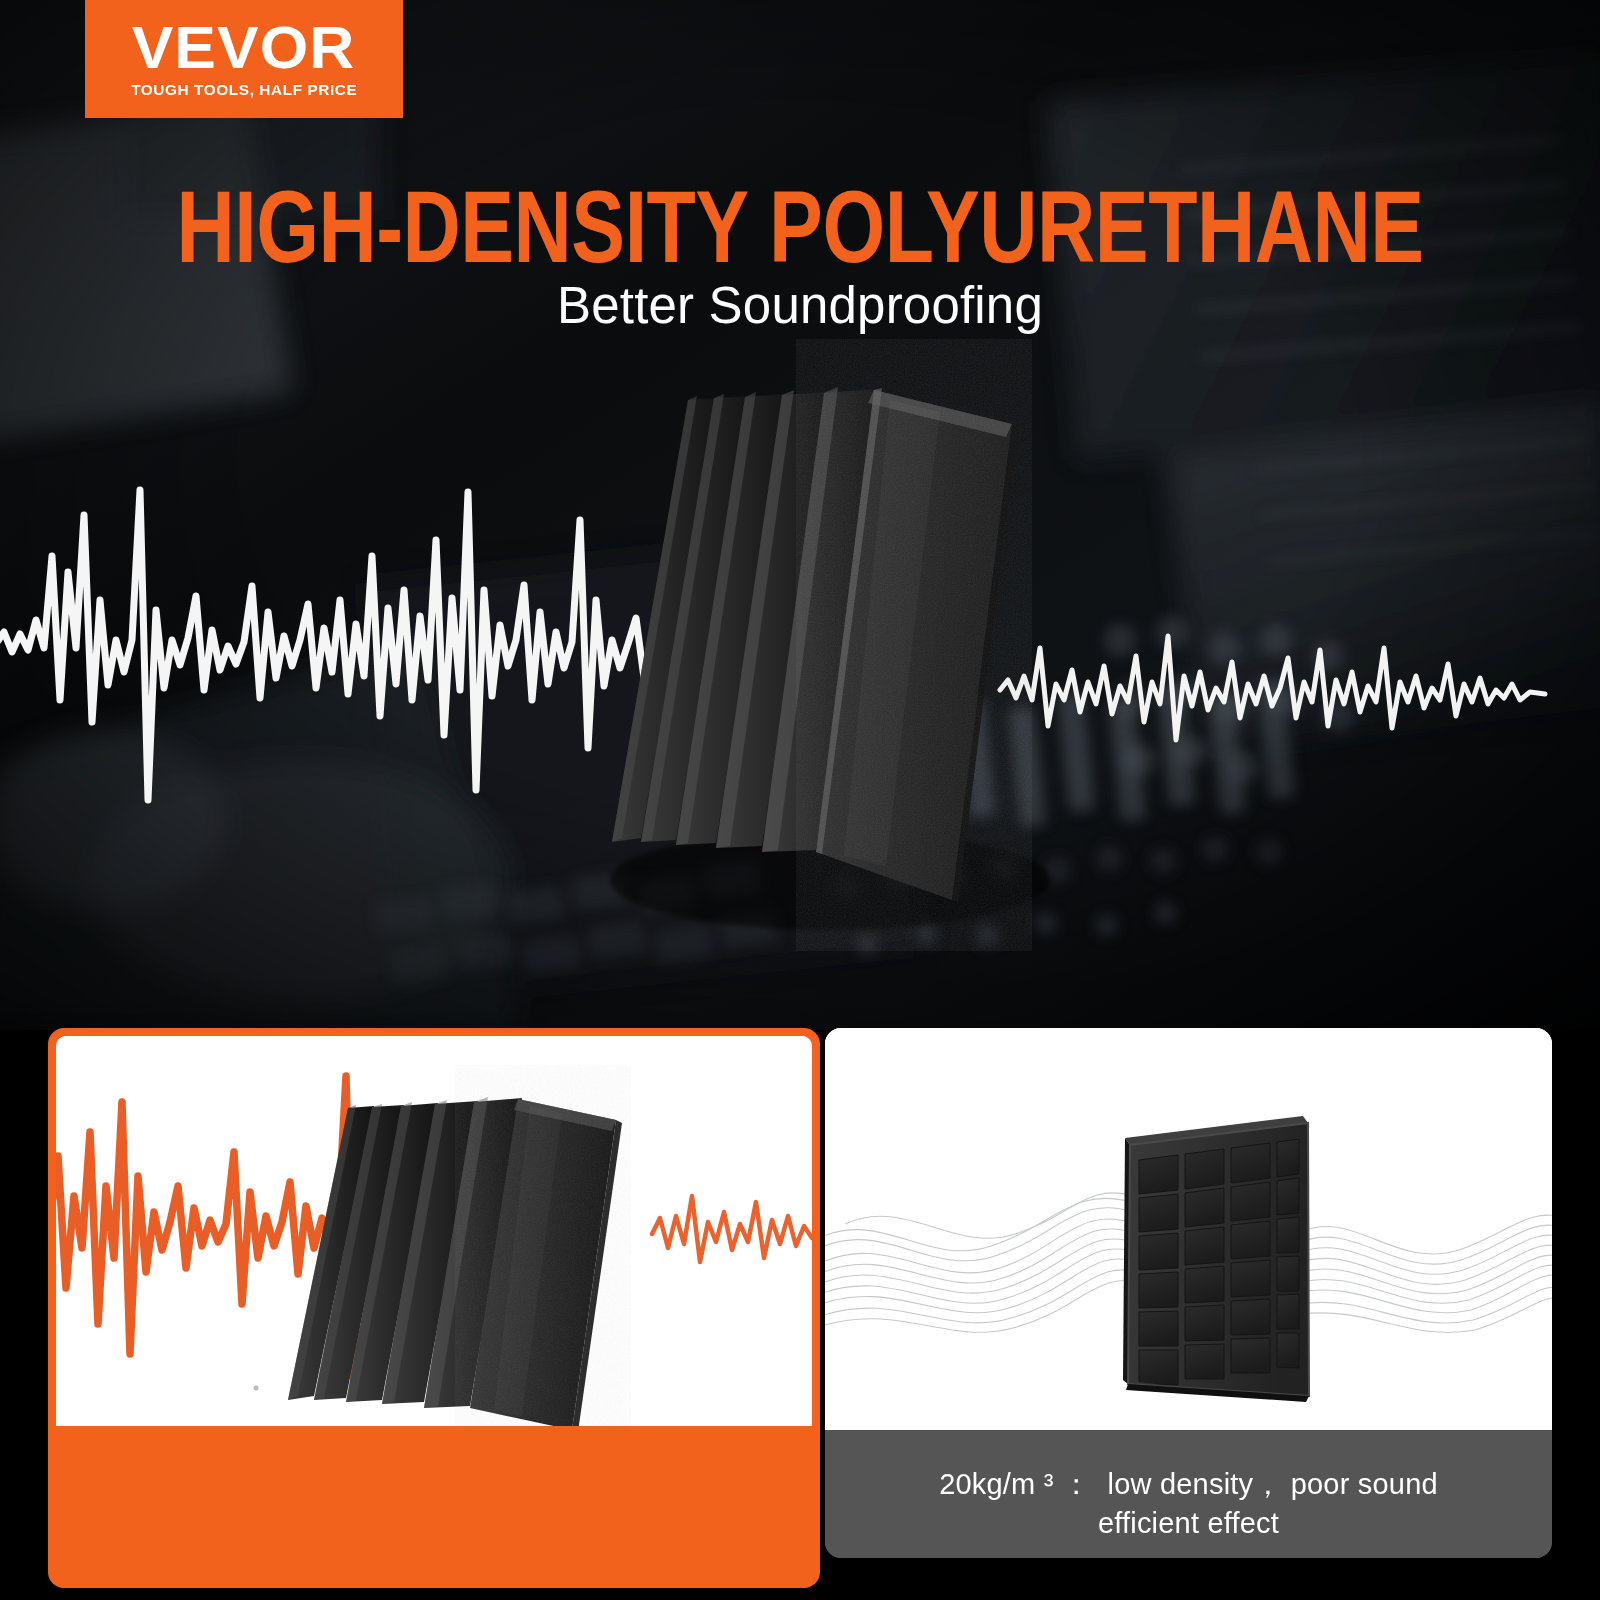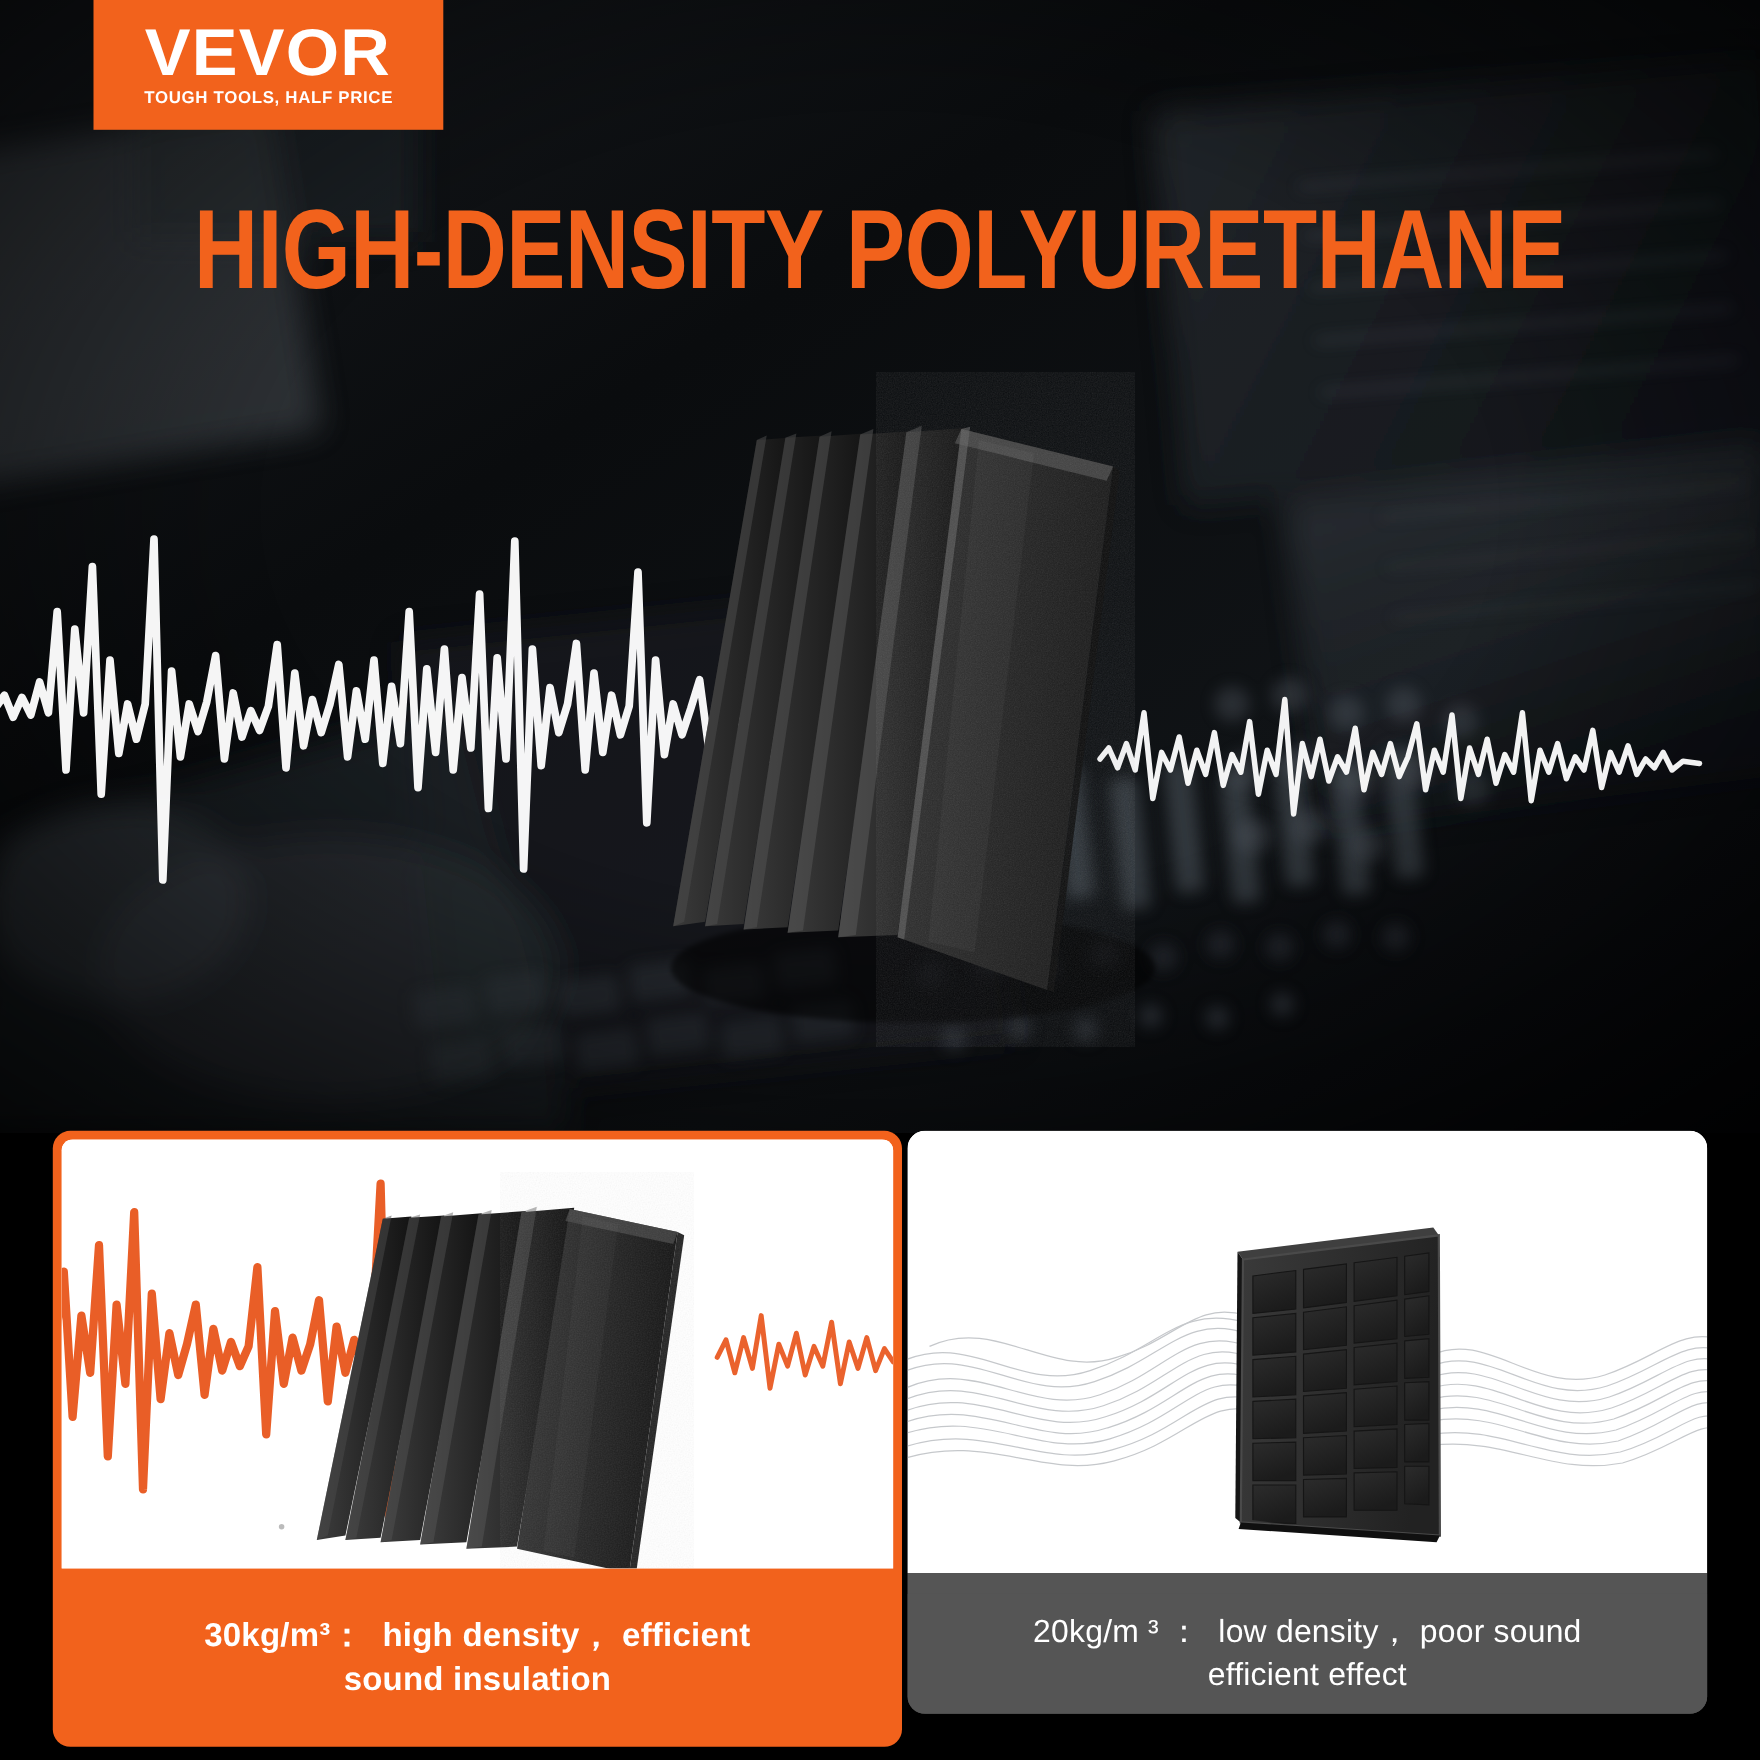--- a/index.html
+++ b/index.html
@@ -329,20 +329,21 @@
       </g>
     </svg>
   </div>
 
   <div class="logo-block">
     <div class="logo-word">VEVOR</div>
     <div class="logo-tag">TOUGH TOOLS, HALF PRICE</div>
   </div>
 
   <div class="headline">HIGH-DENSITY POLYURETHANE</div>
+  <div class="subhead">Better Soundproofing</div>
 
   <div class="cards">
 
     <div class="card-left">
       <div class="photo">
         <svg width="756" height="390" viewBox="0 0 756 390">
           <defs>
             <linearGradient id="gFace" x1="0" y1="0" x2="1" y2="0.15">
               <stop offset="0%" stop-color="#3a3a3a"></stop>
               <stop offset="50%" stop-color="#282828"></stop>
@@ -405,26 +406,20 @@
             <polygon points="462,63 560,84 556,95 458,74" fill="#4d4d4d" opacity="0.7"></polygon>
             <polygon points="560,84 566,87 522,396 516,394" fill="#0d0d0d" opacity="0.9"></polygon>
             <g opacity="0.11" filter="url(#nz2)">
               <polygon points="462,63 560,84 516,394 414,372" fill="#fff"></polygon>
             </g>
             <polygon points="474,70 506,77 466,380 438,374" fill="#ffffff" opacity="0.03"></polygon>
           </g>
           <circle cx="200" cy="352" r="2.5" fill="#777" opacity="0.5"></circle>
         </svg>
       </div>
-      <div class="caption">
-        <div class="cap-text-left">
-          <span>30kg/m³</span><span>：</span>&nbsp;&nbsp;<span>high density，  efficient</span><br>
-          <span>sound insulation</span>
-        </div>
-      </div>
     </div>
 
     <div class="card-right">
       <div class="photo">
         <svg width="727" height="402" viewBox="0 0 727 402">
           <defs>
             <linearGradient id="wFace" x1="0" y1="0" x2="1" y2="0.2">
               <stop offset="0%" stop-color="#3a3a3a"></stop>
               <stop offset="100%" stop-color="#222222"></stop>
             </linearGradient>

